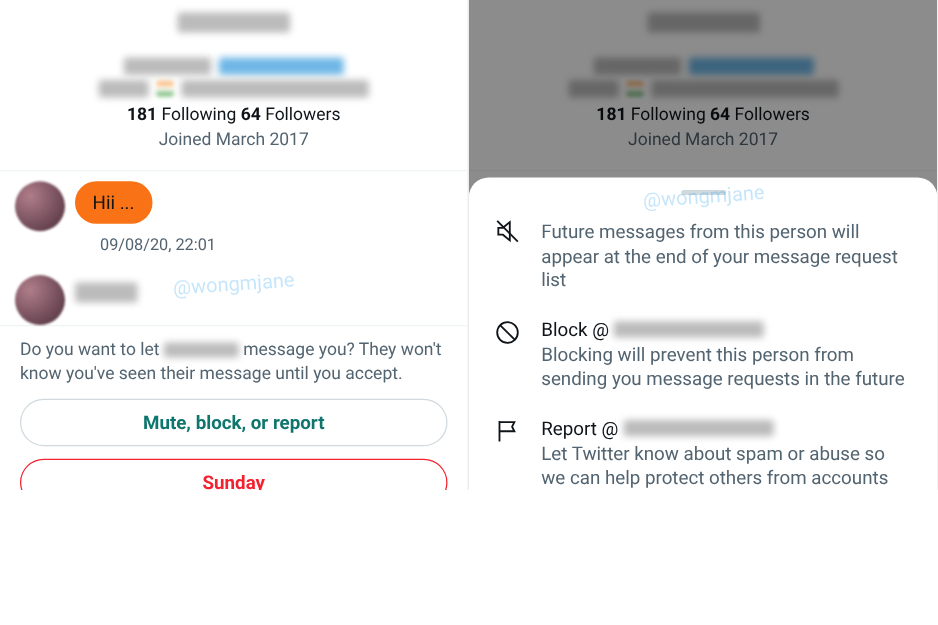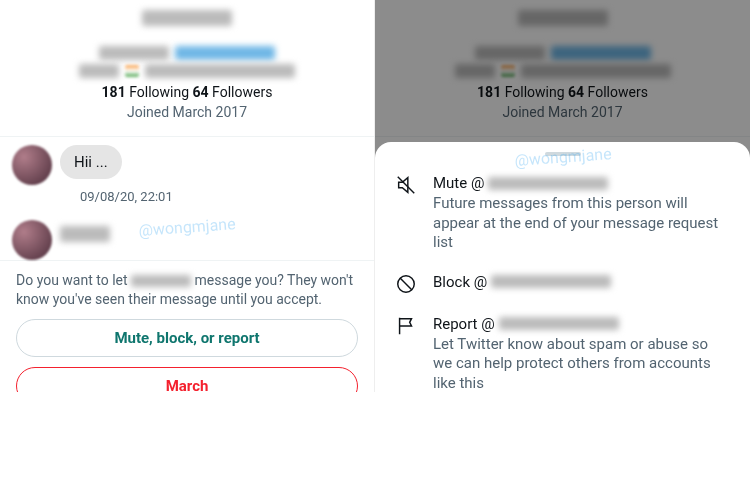--- a/index.html
+++ b/index.html
@@ -44,21 +44,21 @@
     padding: 8px 12px 0;
     gap:8px;
   }
   .avatar {
     width:40px; height:40px; border-radius:50%;
     background: radial-gradient(circle at 30% 30%, #b07d8a, #4b2d3a);
     flex-shrink:0;
     filter: blur(1px);
   }
   .bubble {
-    background:#e5e5e5;
+    background:#f97316;
     padding:8px 14px;
     border-radius:18px;
     font-size:15px;
     color:#0f1419;
     display:inline-block;
   }
   .timestamp {
     font-size:13px;
     color:#536471;
     padding: 4px 12px 8px 80px;
@@ -207,21 +207,21 @@
       <span class="blur-strip" style="width:50px;height:16px;margin-top:6px"></span>
     </div>
   </div>
 
   <div class="prompt-section">
     <div class="prompt-text">
       <span>Do you want to let </span><span class="inline-blur"></span><span> message you? They won't</span><br>
       <span>know you've seen their message until you accept.</span>
     </div>
     <div class="pill-btn pill-neutral">Mute, block, or report</div>
-    <div class="pill-btn pill-delete">March</div>
+    <div class="pill-btn pill-delete">Sunday</div>
     <div class="pill-btn pill-accept">Accept</div>
   </div>
 
   <div class="watermark">@wongmjane</div>
 </div>
 
 <div class="pane right-pane">
 
   <div class="profile-area">
     <div class="blur-row">
@@ -260,40 +260,37 @@
     <div class="sheet-handle"></div>
 
     <div class="sheet-item">
       <span class="sheet-icon">
         <svg viewBox="0 0 24 24">
             <path d="M4 9v6h4l6 5V4l-6 5H4z"></path>
             <line x1="3" y1="3" x2="21" y2="21"></line>
           </svg>
       </span>
       <div class="sheet-text">
-        <div class="title">
-          <span>Mute @</span>
-          <span class="blur-strip" style="width:120px;height:13px"></span>
-        </div>
         <div class="sub">Future messages from this person will appear at the end of your message request list</div>
       </div>
     </div>
 
     <div class="sheet-item">
       <span class="sheet-icon">
         <svg viewBox="0 0 24 24">
             <circle cx="12" cy="12" r="9"></circle>
             <line x1="5.5" y1="5.5" x2="18.5" y2="18.5"></line>
           </svg>
       </span>
       <div class="sheet-text">
         <div class="title">
           <span>Block @</span>
           <span class="blur-strip" style="width:120px;height:13px"></span>
         </div>
+        <div class="sub">Blocking will prevent this person from sending you message requests in the future</div>
       </div>
     </div>
 
     <div class="sheet-item">
       <span class="sheet-icon">
         <svg viewBox="0 0 24 24">
             <path d="M5 3v18"></path>
             <path d="M5 4h13l-2 4 2 4H5"></path>
           </svg>
       </span>

